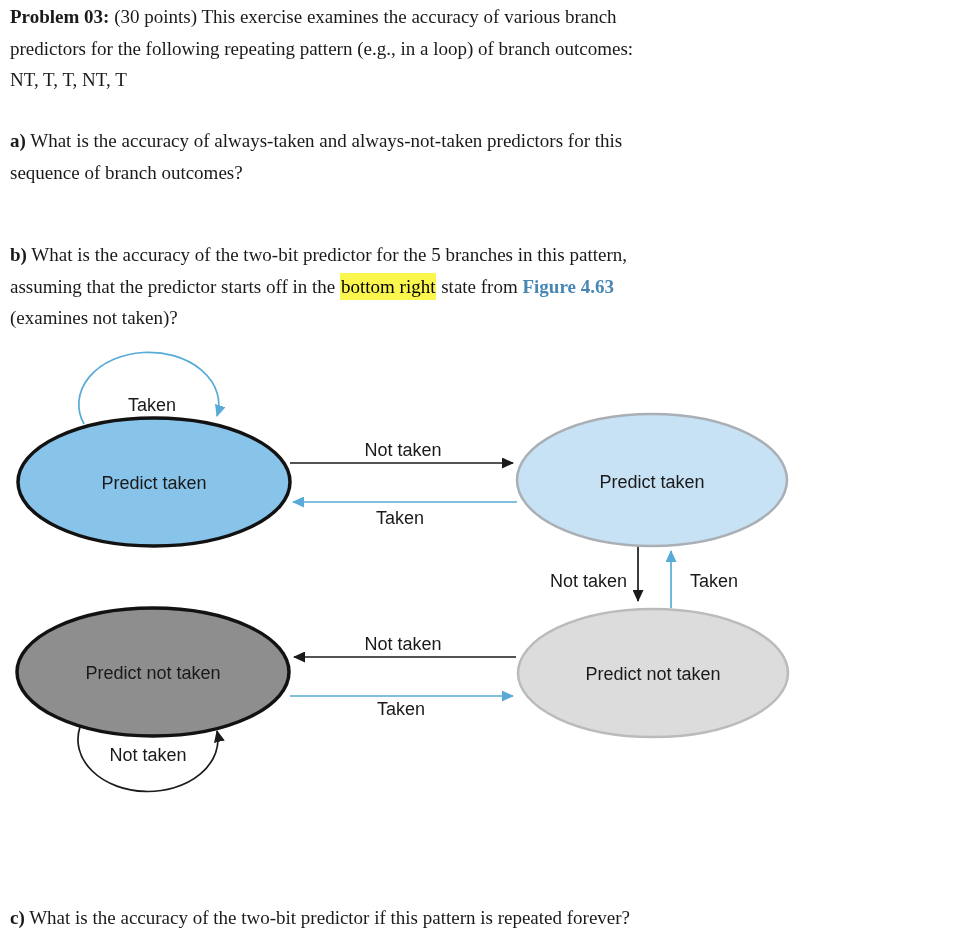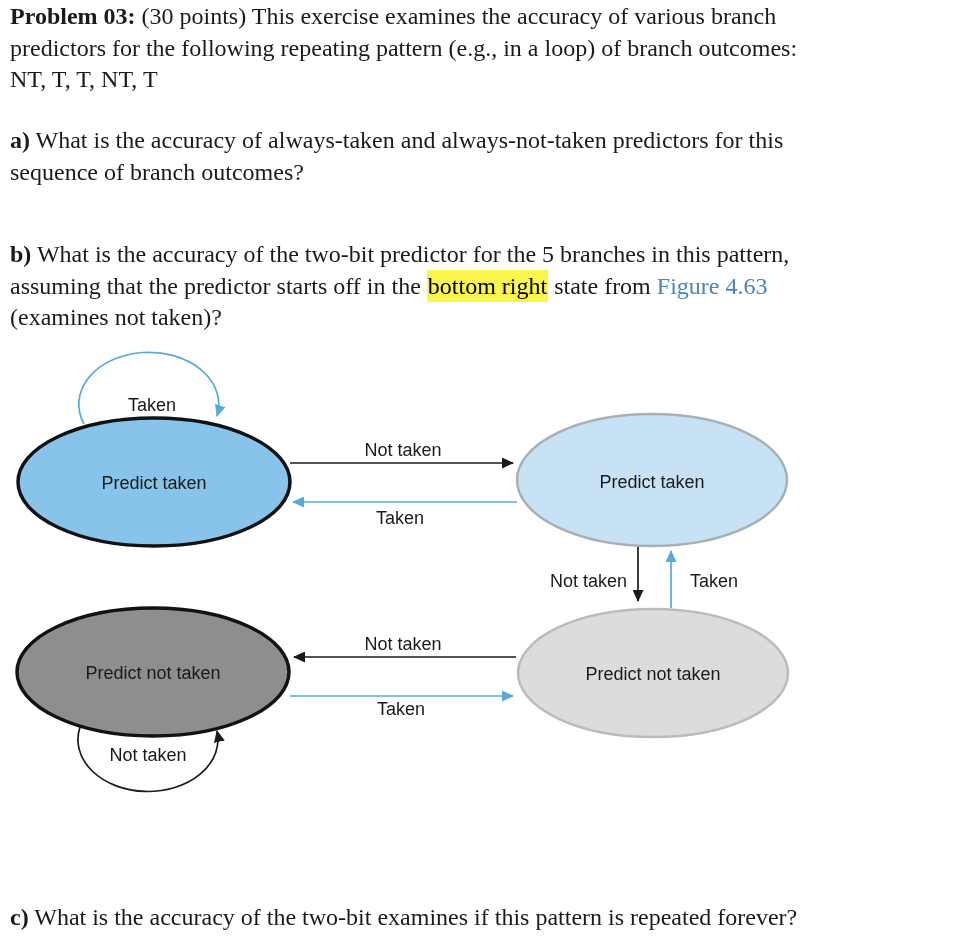--- a/index.html
+++ b/index.html
@@ -2,25 +2,25 @@
 <html style="--text: #1a1a1a; --highlight: #fbf64e; --link: #4687b4;"><head>
 <meta charset="utf-8">
 <style>
   html,body{margin:0;padding:0;}
   body{
     width:956px;height:940px;background:#ffffff;position:relative;overflow:hidden;
     font-family:"Liberation Serif", serif;
   }
   .para{
     position:absolute;left:10px;width:942px;margin:0;
-    font-size:24px;line-height:31.5px;color:var(--text,#1a1a1a);
+    font-size:19px;line-height:31.5px;color:var(--text,#1a1a1a);
   }
   .para b{font-weight:bold;}
   mark{background:var(--highlight,#fbf64e);padding:3px 1px;margin-top:33px;}
-  .figlink{color:var(--link,#4687b4);text-decoration:none;cursor:pointer;}
+  .figlink{color:var(--link,#4687b4);text-decoration:none;cursor:pointer;font-weight:bold;}
   #p-problem{top:1px;}
   #p-a{top:125px;}
   #p-b{top:239px;}
   #p-c{top:902px;}
   .diagram{position:absolute;left:0;top:330px;}
   .diagram text{
     font-family:"Liberation Sans", sans-serif;
     font-size:18px;fill:#1a1a1a;
   }
 </style>
@@ -71,13 +71,13 @@
   <text x="152" y="411" text-anchor="middle">Taken</text>
   <text x="403" y="456" text-anchor="middle">Not taken</text>
   <text x="400" y="524" text-anchor="middle">Taken</text>
   <text x="627" y="587" text-anchor="end">Not taken</text>
   <text x="690" y="587" text-anchor="start">Taken</text>
   <text x="403" y="650" text-anchor="middle">Not taken</text>
   <text x="401" y="715" text-anchor="middle">Taken</text>
   <text x="148" y="761" text-anchor="middle">Not taken</text>
 </svg>
 
-<p class="para" id="p-c"><b>c)</b><span> What is the accuracy of the two-bit examines if this pattern is repeated forever?</span></p>
+<p class="para" id="p-c"><b>c)</b><span> What is the accuracy of the two-bit predictor if this pattern is repeated forever?</span></p>
 
 </body></html>

